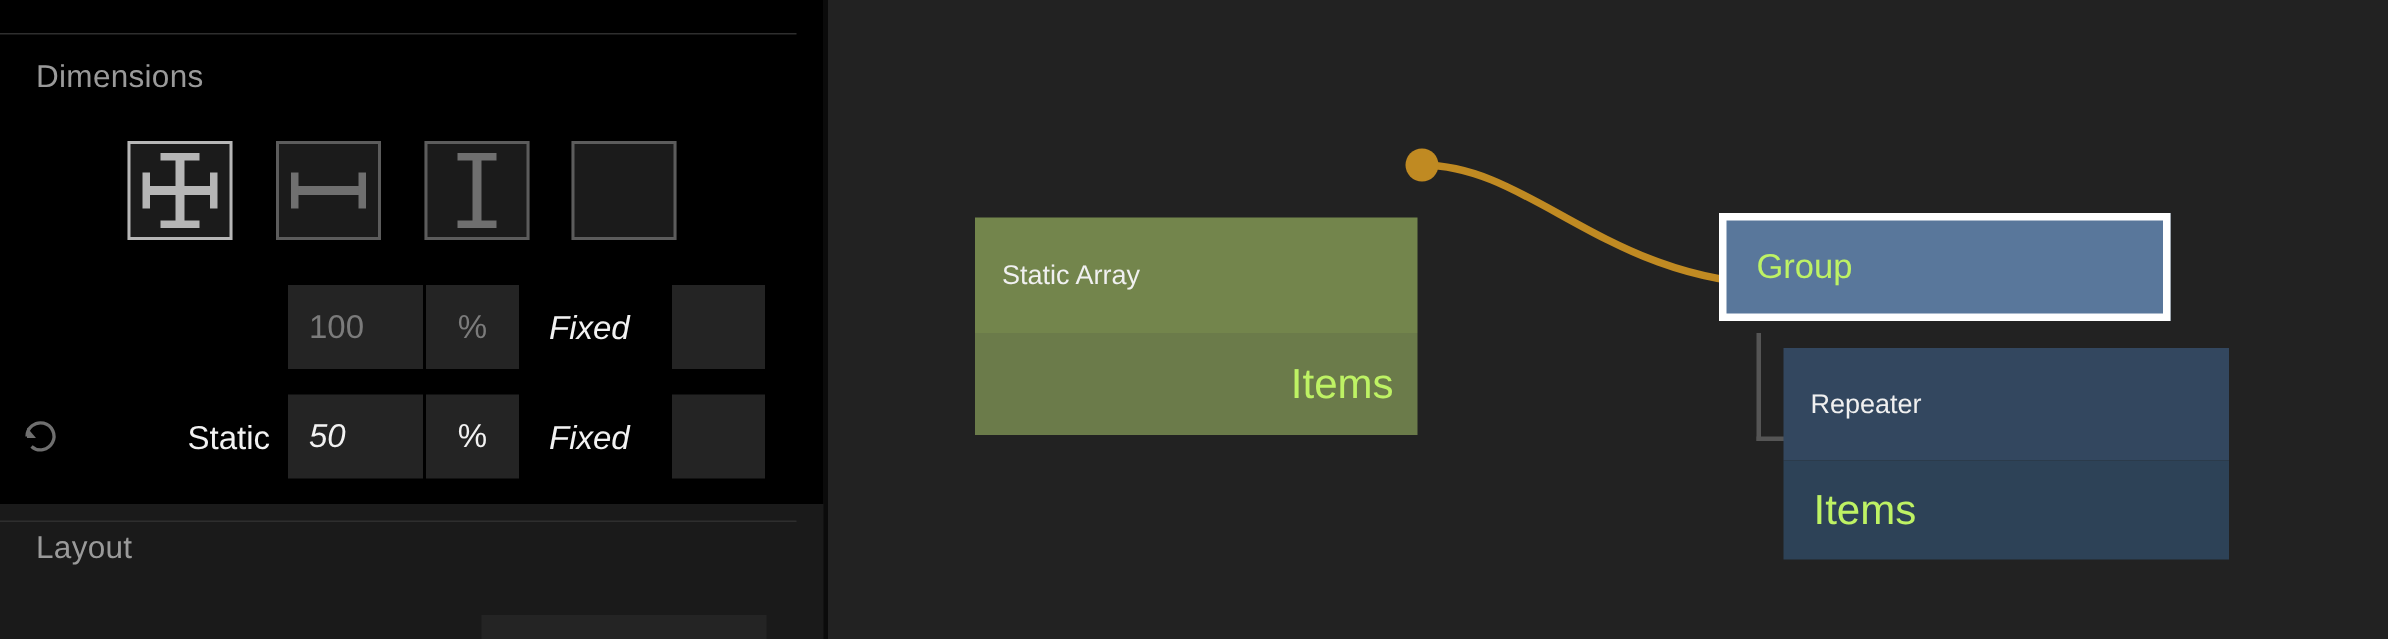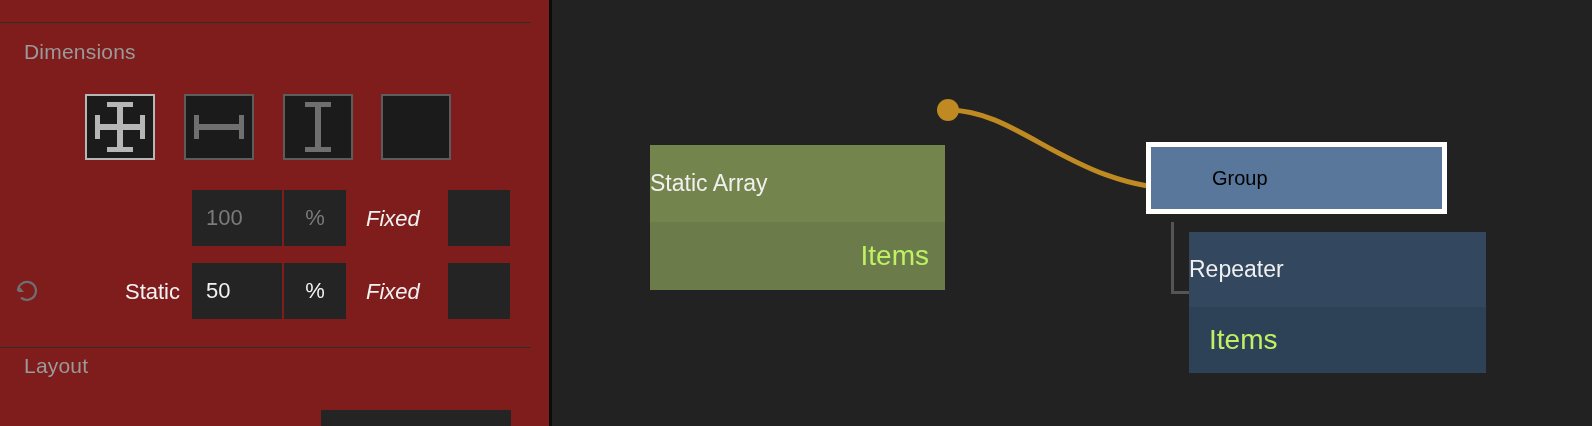--- a/index.html
+++ b/index.html
@@ -7,22 +7,22 @@
     width: 1592px; height: 426px;
     background: #1a1a1a;
     font-family: "Liberation Sans", "DejaVu Sans", sans-serif;
     overflow: hidden;
   }
   #root { position: relative; width: 1592px; height: 426px; }
 
   
   #sidebar {
     position: absolute; left: 0; top: 0;
-    width: 549px; height: 426px;
-    background: #7f1d1d;
+    width: 549px; height: 336px;
+    background: #000000;
   }
   .side-sep {
     position: absolute; left: 0; width: 531px; height: 1px;
     background: #2e2e2e;
   }
   .section-title {
     position: absolute;
     color: #9a9a9a;
     font-size: 21px;
     letter-spacing: .2px;
@@ -97,21 +97,22 @@
     width: 1040px; height: 426px;
     background: #222222;
     overflow: hidden;
   }
   .node { position: absolute; }
   .node-head {
     position: relative;
     display: flex; align-items: center;
   }
   .node-head span {
-    font-size: 23px; color: #f0f0f0;
+    font-size: 18px; color: #f0f0f0;
+    padding-left: 18px;
   }
   .node-body { position: relative; }
   .port-label {
     position: absolute;
     font-size: 28px; color: #bef264;
     white-space: nowrap;
   }
 
   #node-static { left: 98px; top: 145px; width: 295px; }
   #node-static .node-head { height: 77px; background: #73854c; }
@@ -119,21 +120,21 @@
   #static-items-label { right: 16px; top: 50%; transform: translateY(-50%); }
 
   #node-group { left: 594px; top: 142px; width: 301px; height: 72px; }
   #group-sel {
     position: absolute; left: 0; top: 0; width: 301px; height: 72px;
     border: 5px solid #ffffff; background: #59779b;
   }
   #group-label {
     position: absolute; left: 20px; top: 50%;
     transform: translateY(-50%);
-    font-size: 20px; color: #000000; margin-left: 41px;
+    font-size: 23px; color: #bef264;
   }
 
   #node-repeater { left: 637px; top: 232px; width: 297px; }
   #node-repeater .node-head { height: 75px; background: #33475f; }
   #node-repeater .node-body { height: 66px; background: #2d4257; }
   #repeater-items-label { left: 20px; top: 50%; transform: translateY(-50%); }
 
   
   #tree-link {
     position: absolute; left: 619px; top: 222px;
@@ -198,21 +199,21 @@
     </div>
     <div class="unit-field" style="left:284px; top:190px; width:62px;">
       <span class="val-off">%</span>
     </div>
     <div class="fixed-label" style="left:366px; top:206px;">Fixed</div>
     <div class="blank-field" style="left:448px; top:190px;">
       <span></span>
     </div>
 
     <div class="row-label" style="left:0px; width:180px; top:279px;">Static</div>
-    <div class="num-field" style="left:192px; top:263px; width:90px;">
+    <div class="num-field" style="left:192px; top:263px; width:90px;font-style:italic;">
       <span class="val-on">50</span>
     </div>
     <div class="unit-field" style="left:284px; top:263px; width:62px;">
       <span class="val-on">%</span>
     </div>
     <div class="fixed-label" style="left:366px; top:279px;">Fixed</div>
     <div class="blank-field" style="left:448px; top:263px;">
       <span></span>
     </div>
 

